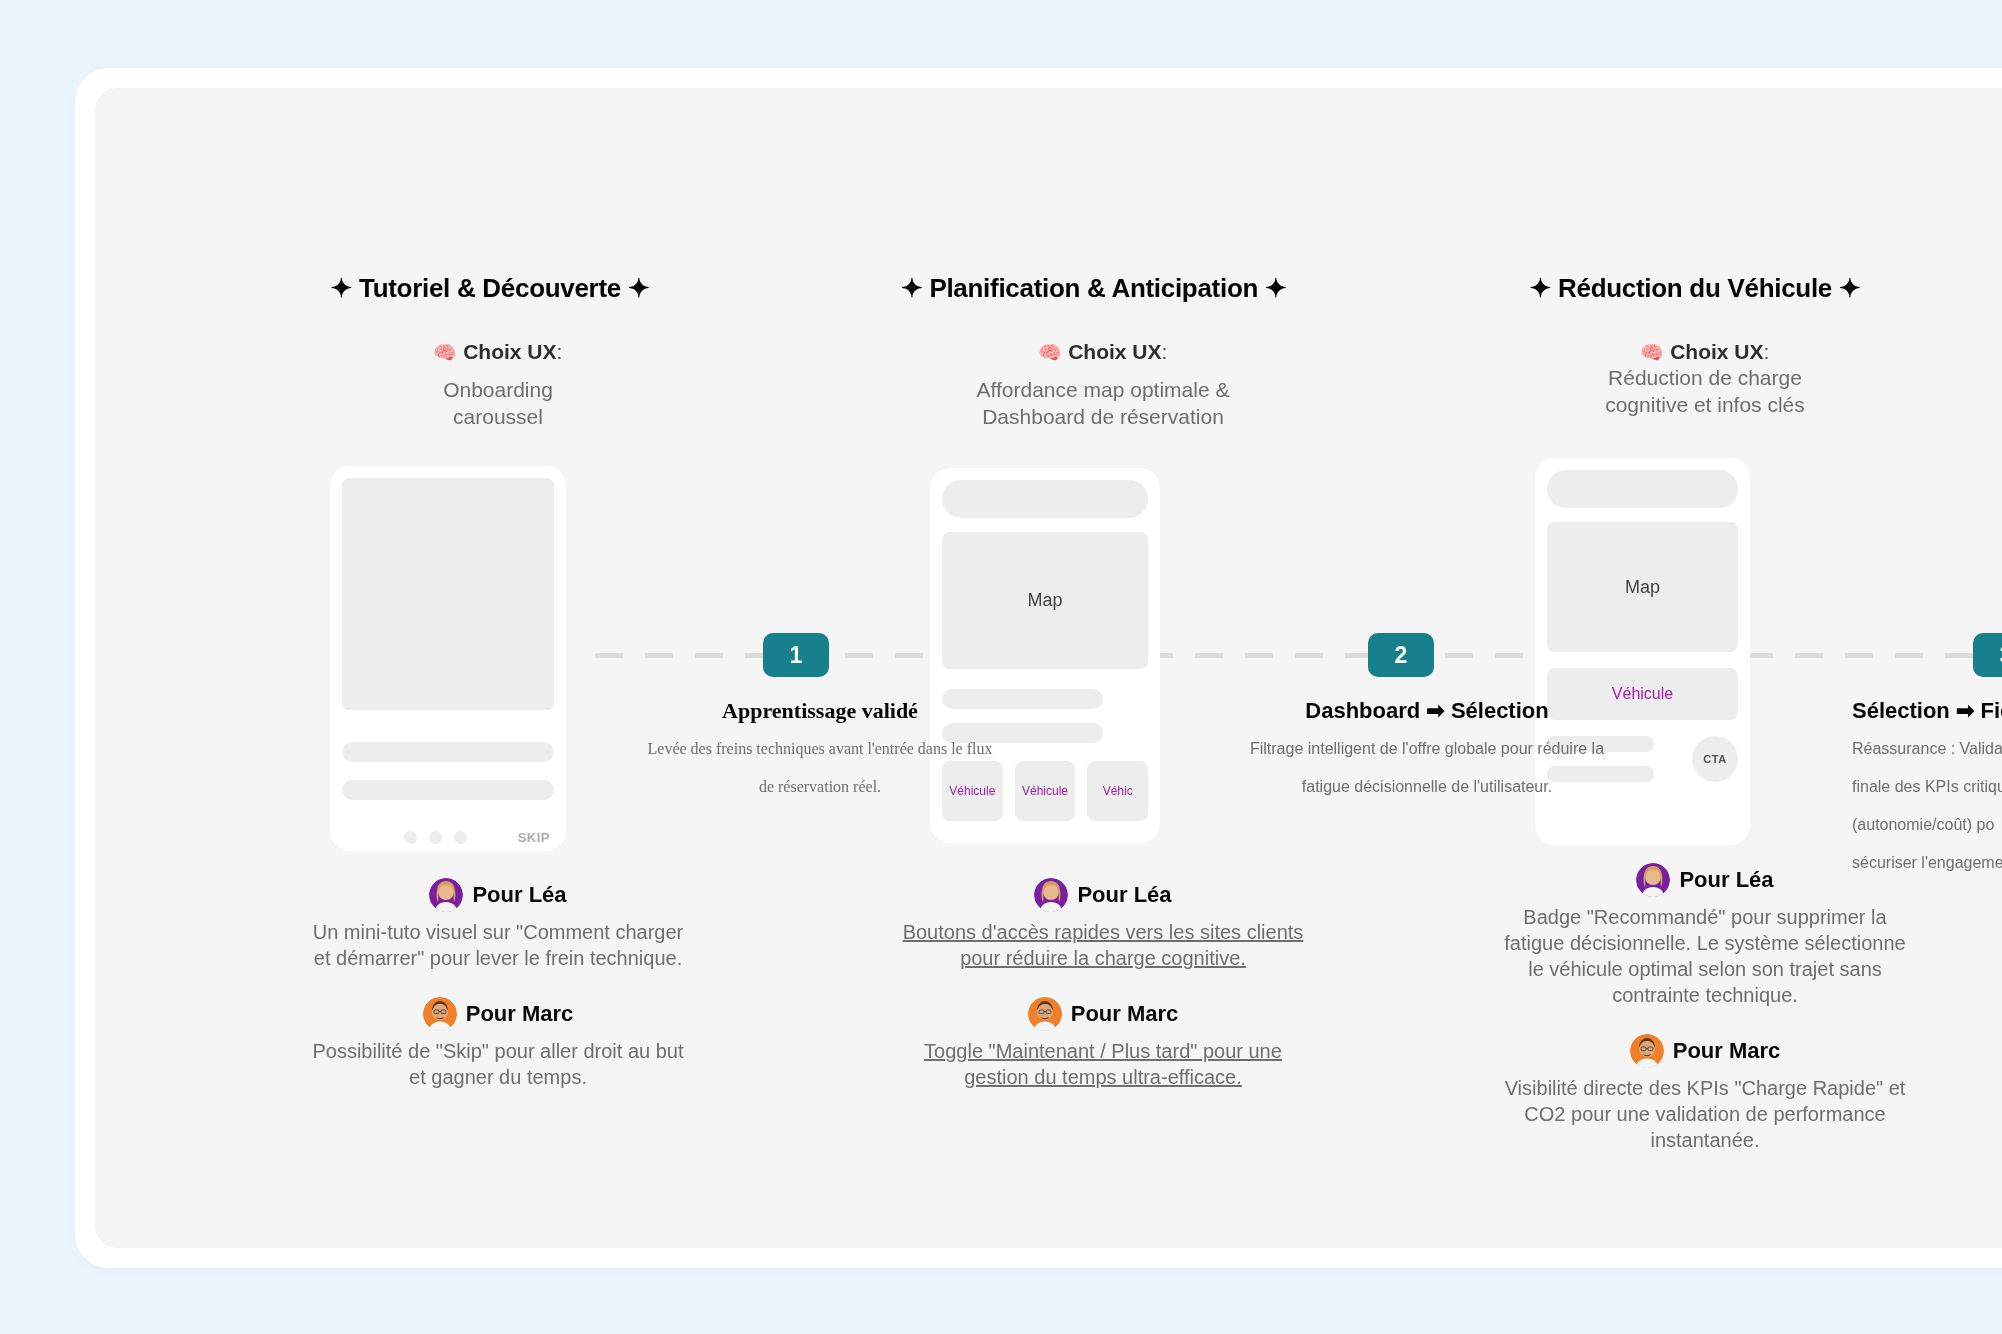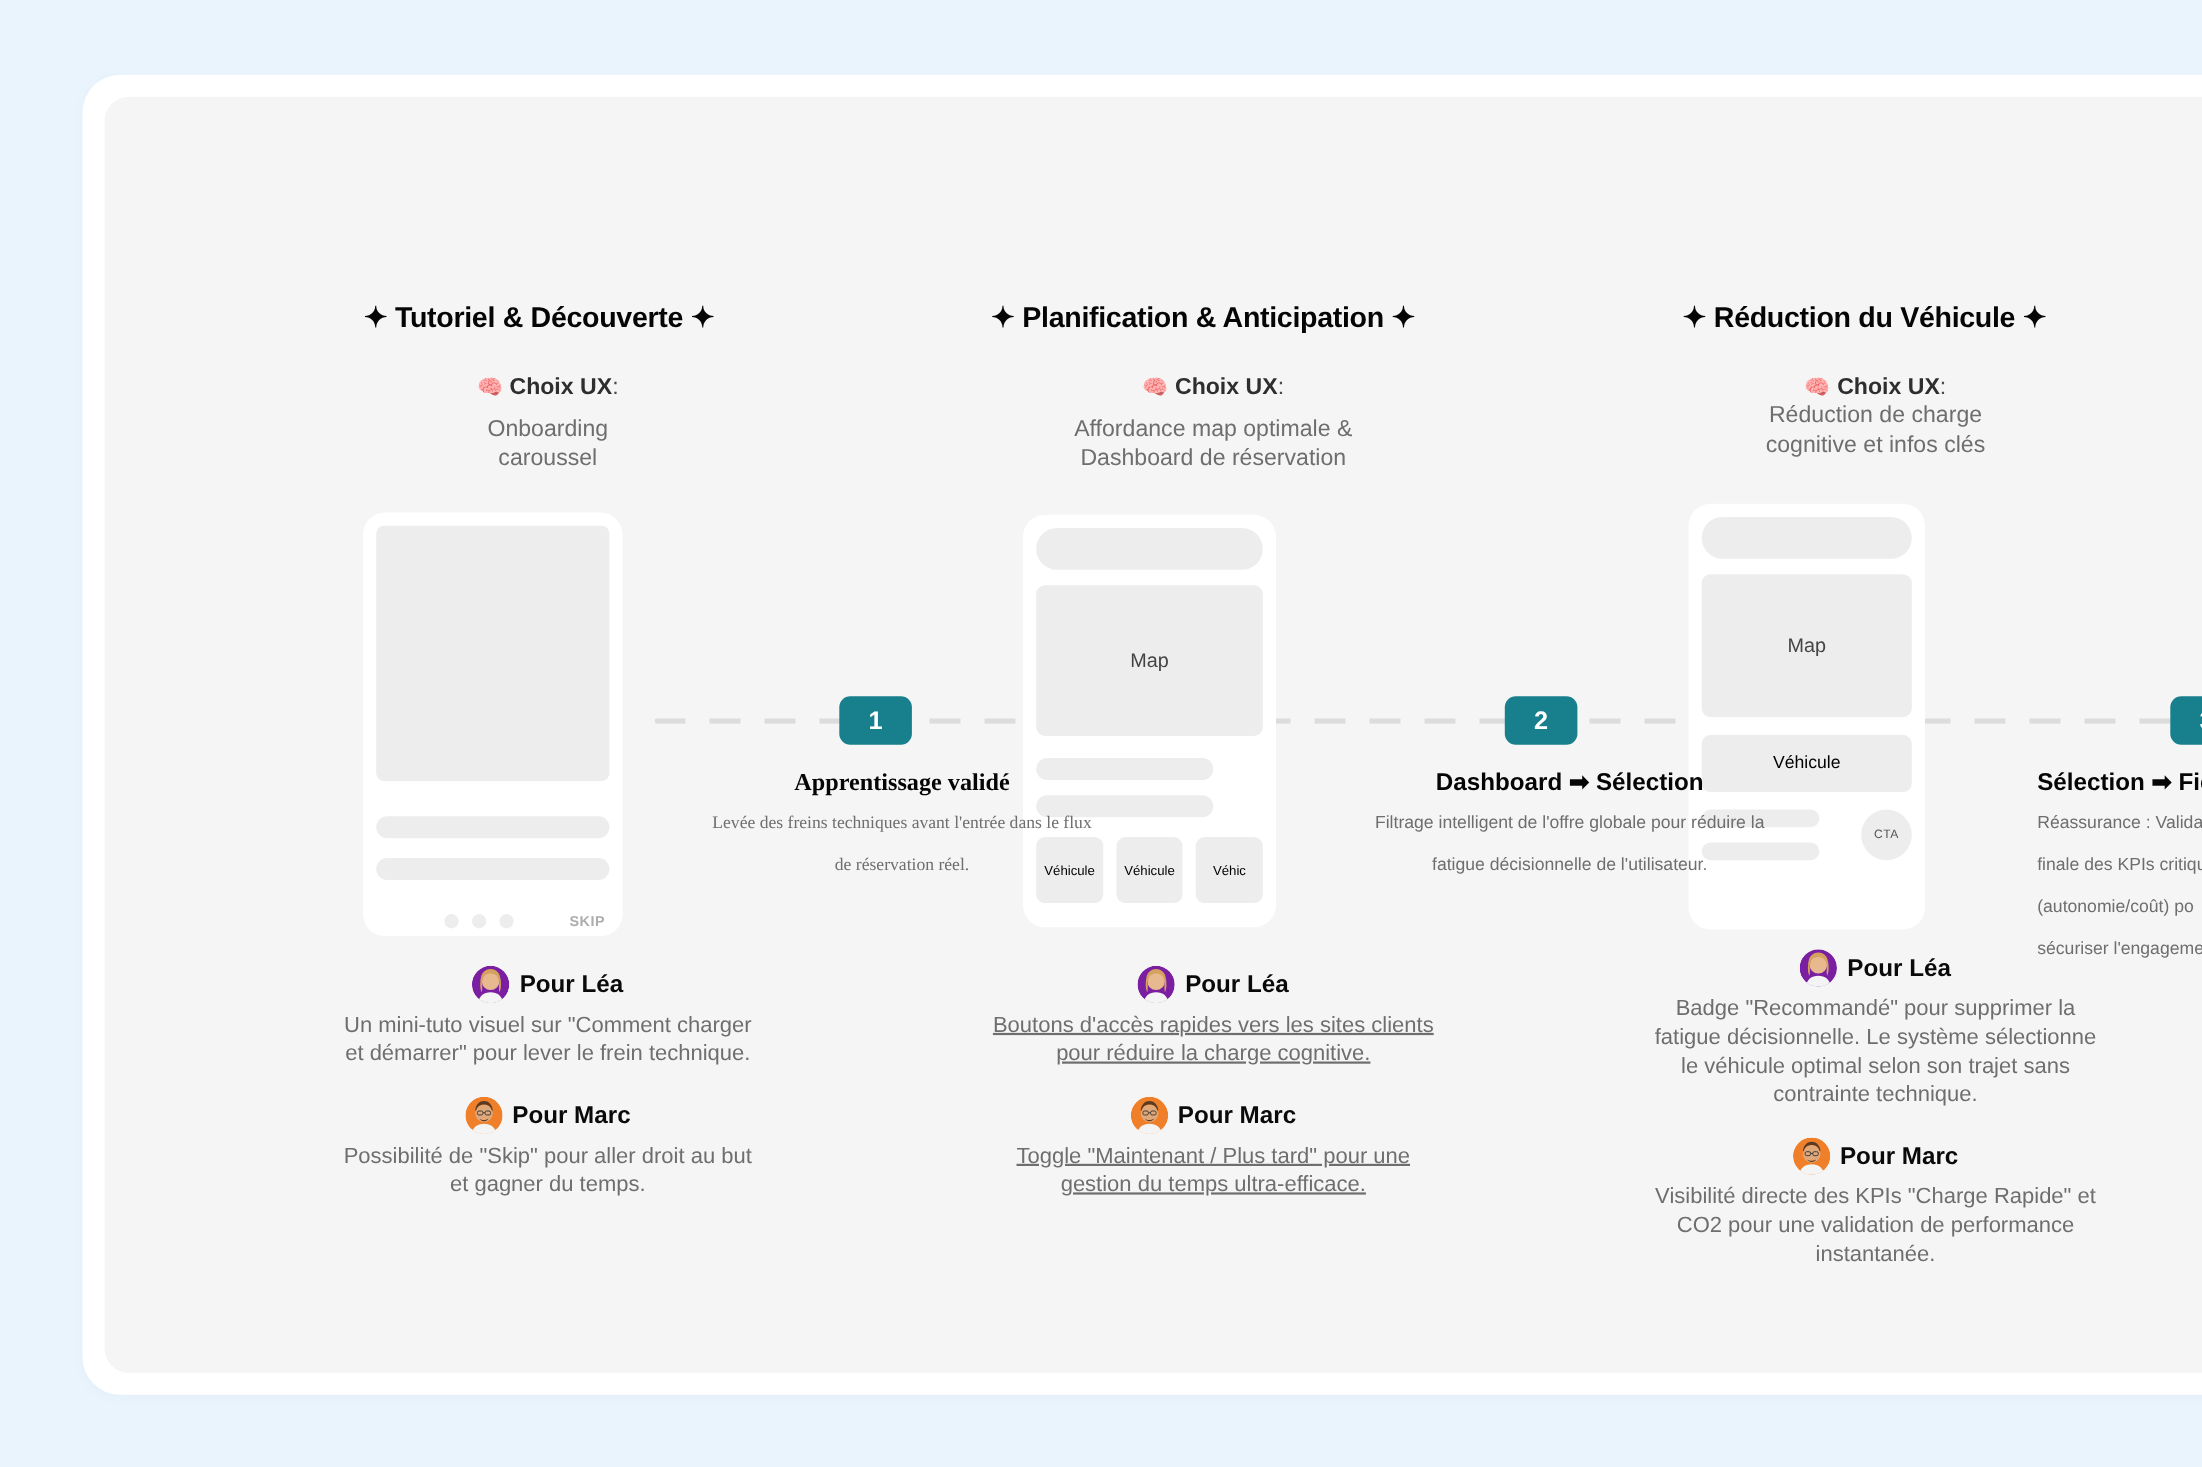--- a/index.html
+++ b/index.html
@@ -119,27 +119,27 @@
     width: 100%;
     background: #ededed;
     border-radius: 8px;
     display: flex; align-items: center; justify-content: center;
     font-size: 18px; color: #444; font-weight: normal;
   }
   .veh-chip {
     background: #ededed;
     border-radius: 8px;
     display: flex; align-items: center; justify-content: center;
-    font-size: 12px; color: #000000; text-align: center;
+    font-size: 12px; color: #a21caf; text-align: center;
   }
   .cta-circle {
     width: 46px; height: 46px; border-radius: 50%;
     background: #ededed;
     display: flex; align-items: center; justify-content: center;
-    font-size: 11px; font-weight: normal; color: #555; letter-spacing: 0.5px;
+    font-size: 11px; font-weight: bold; color: #555; letter-spacing: 0.5px;
   }
 
   
   .persona-wrap { position: absolute; width: 380px; }
   .c1-personas { top: 790px; left: 0; }
   .c2-personas { top: 790px; left: 0; }
   .c3-personas { top: 775px; left: 0; }
 
   .persona-head {
     display: flex; align-items: center; justify-content: center;

